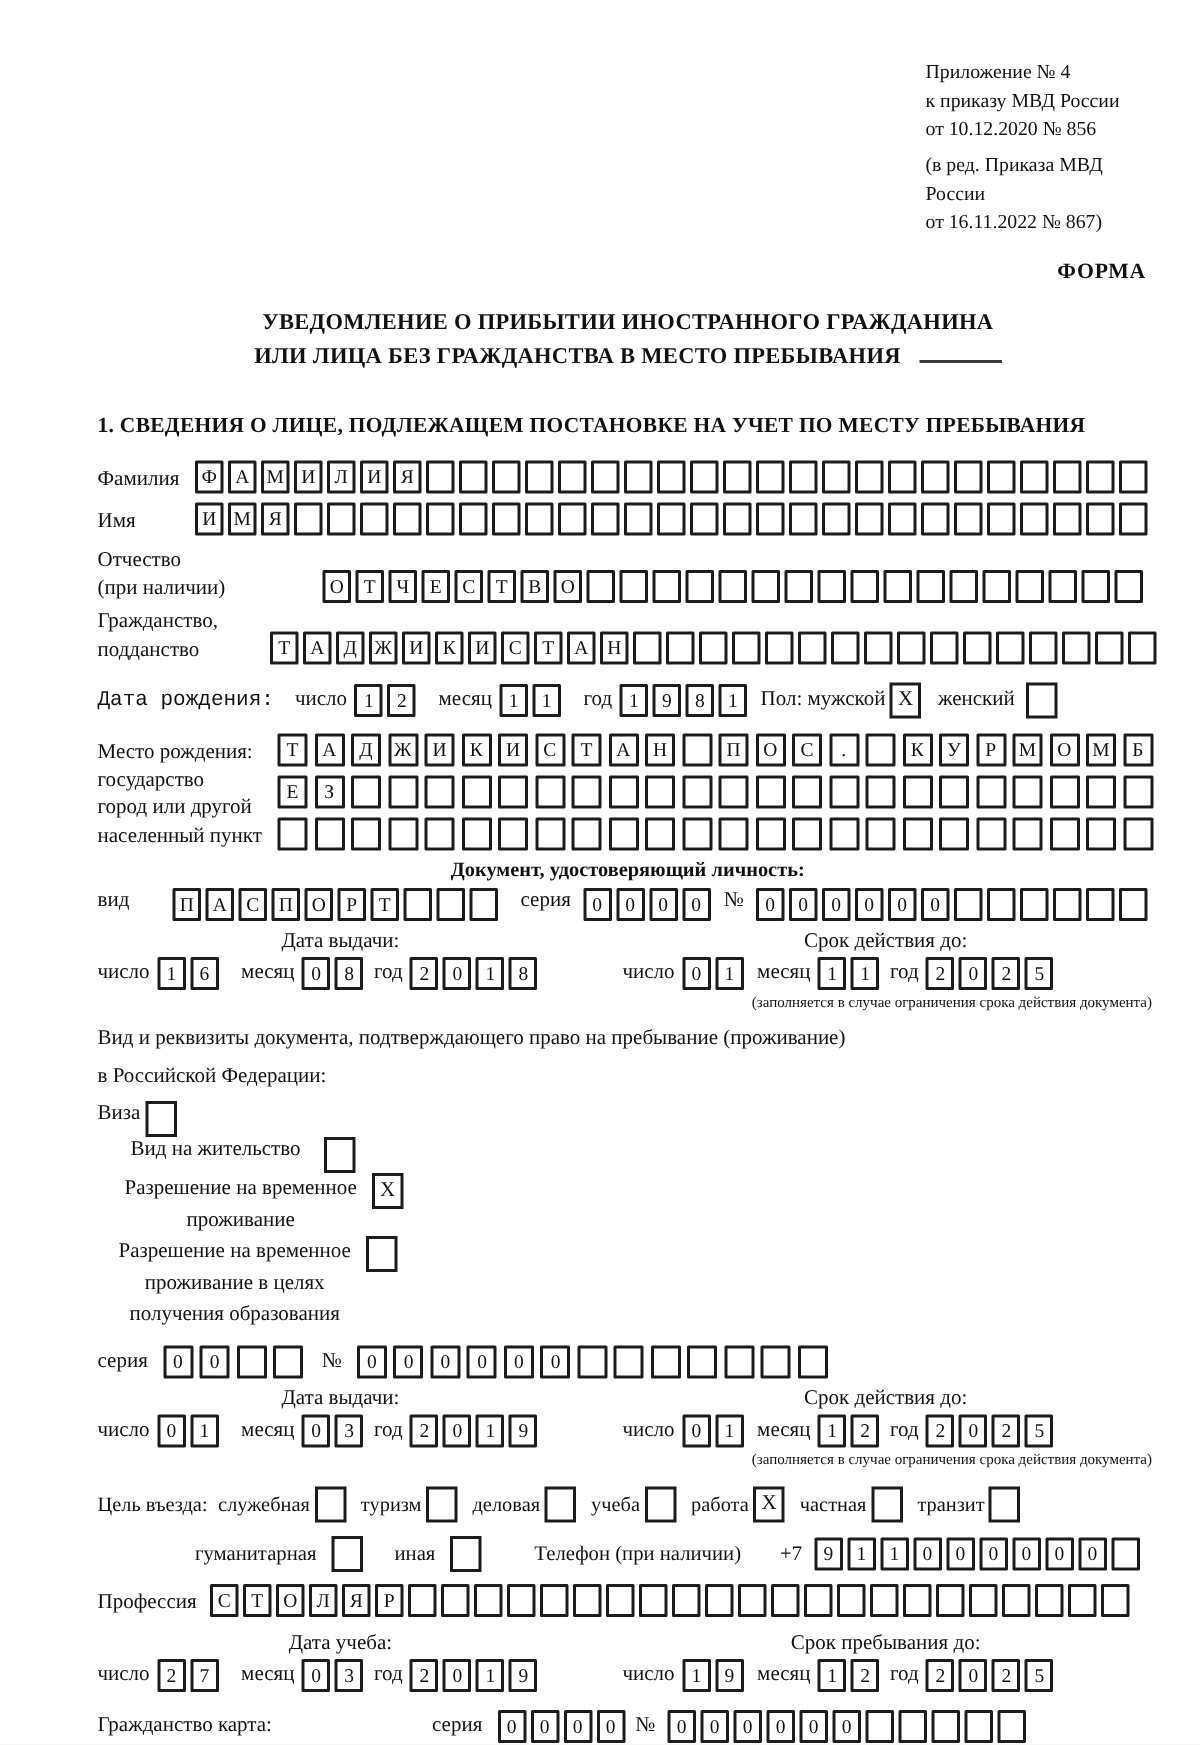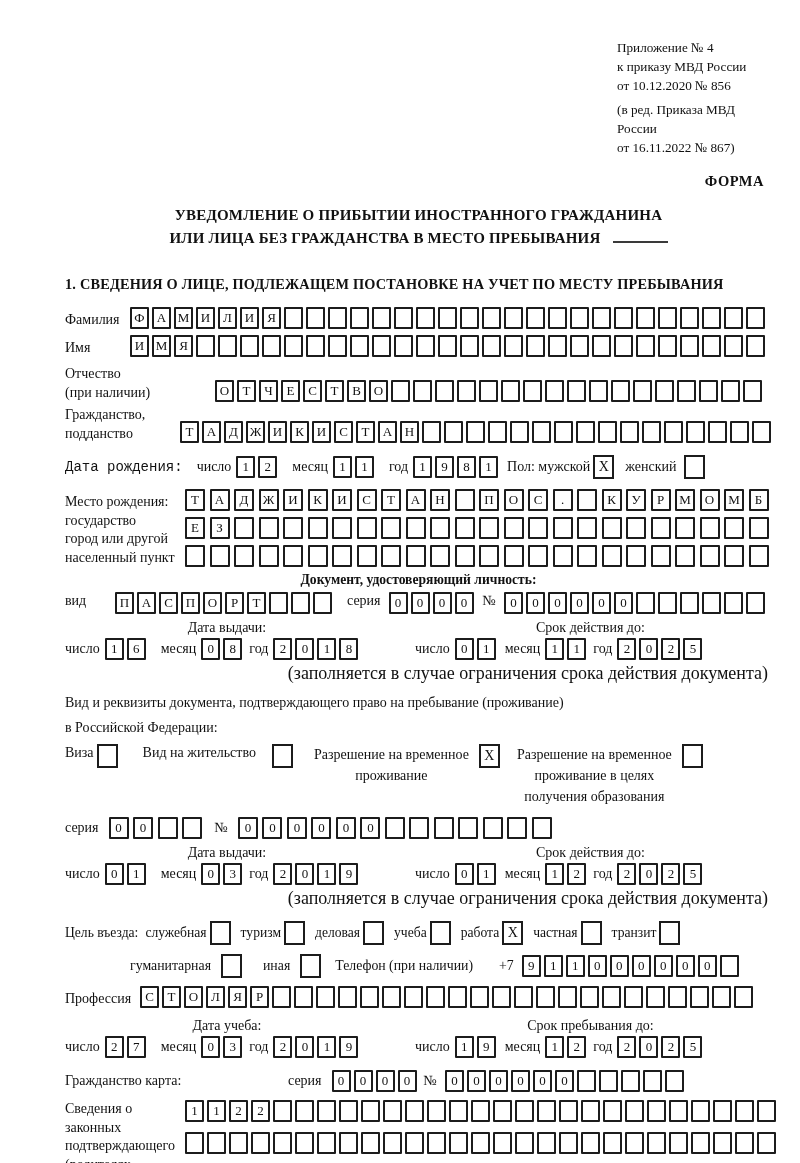--- a/index.html
+++ b/index.html
@@ -38,24 +38,24 @@
   
   .dh { display: flex; font-size: 14px; }
   .dh-left { width: 330px; text-align: center; }
   .dh-right { width: 370px; text-align: center; margin-left: 20px; }
   .dg { display: flex; align-items: center; flex: none; }
   .dg .lbl { margin-right: 5px; }
   .dg .sp { width: 12px; flex: none; }
   .dates { display: flex; align-items: center; margin-top: 2px; }
   .dg-left { width: 330px; }
   .dg-right { margin-left: 20px; }
-  .note-right { text-align: right; font-size: 18px; padding-right: 4px; margin-top: 3px; }
+  .note-right { text-align: right; font-size: 10px; padding-right: 4px; margin-top: 3px; }
   .intro { font-size: 14px; line-height: 25px; margin-top: 6px; }
   
-  .opts { display: flex; align-items: flex-start; margin-top: 4px; }
+  .opts { display: flex; align-items: flex-start; margin-top: 4px; flex-direction: column; }
   .opt { display: flex; align-items: flex-start; }
   .optlines { font-size: 14px; line-height: 21px; text-align: center; }
   
   .purpose { display: flex; align-items: center; flex-wrap: nowrap; margin-top: 12px; font-size: 13.6px; }
   .purpose .pl { margin-left: 7px; white-space: nowrap; }
   .purpose .pl:first-child { margin-left: 0; }
   .phone-row { display: flex; align-items: center; margin-top: 9px; padding-left: 65px; font-size: 13.8px; }
   
   .rep { display: flex; margin-top: 8px; }
   .rep-rows .cells { margin-bottom: 10px; }
@@ -545,21 +545,21 @@
     <span class="cbox"></span>
     <span class="pl">транзит</span>
     <span class="cbox"></span>
   </div>
 
   <div class="phone-row">
     <span>гуманитарная</span>
     <span class="cbox" style="margin-left:10px;"></span>
     <span style="margin-left:18px;">иная</span>
     <span class="cbox" style="margin-left:10px;"></span>
-    <span style="margin-left:11px;">Телефон (при наличии)</span>
+    <span style="margin-left:32px;">Телефон (при наличии)</span>
     <span style="margin-left:26px;margin-right:8px;">+7</span>
     <span class="cells">
         <span class="cell">9</span>
         <span class="cell">1</span>
         <span class="cell">1</span>
         <span class="cell">0</span>
         <span class="cell">0</span>
         <span class="cell">0</span>
         <span class="cell">0</span>
         <span class="cell">0</span>

